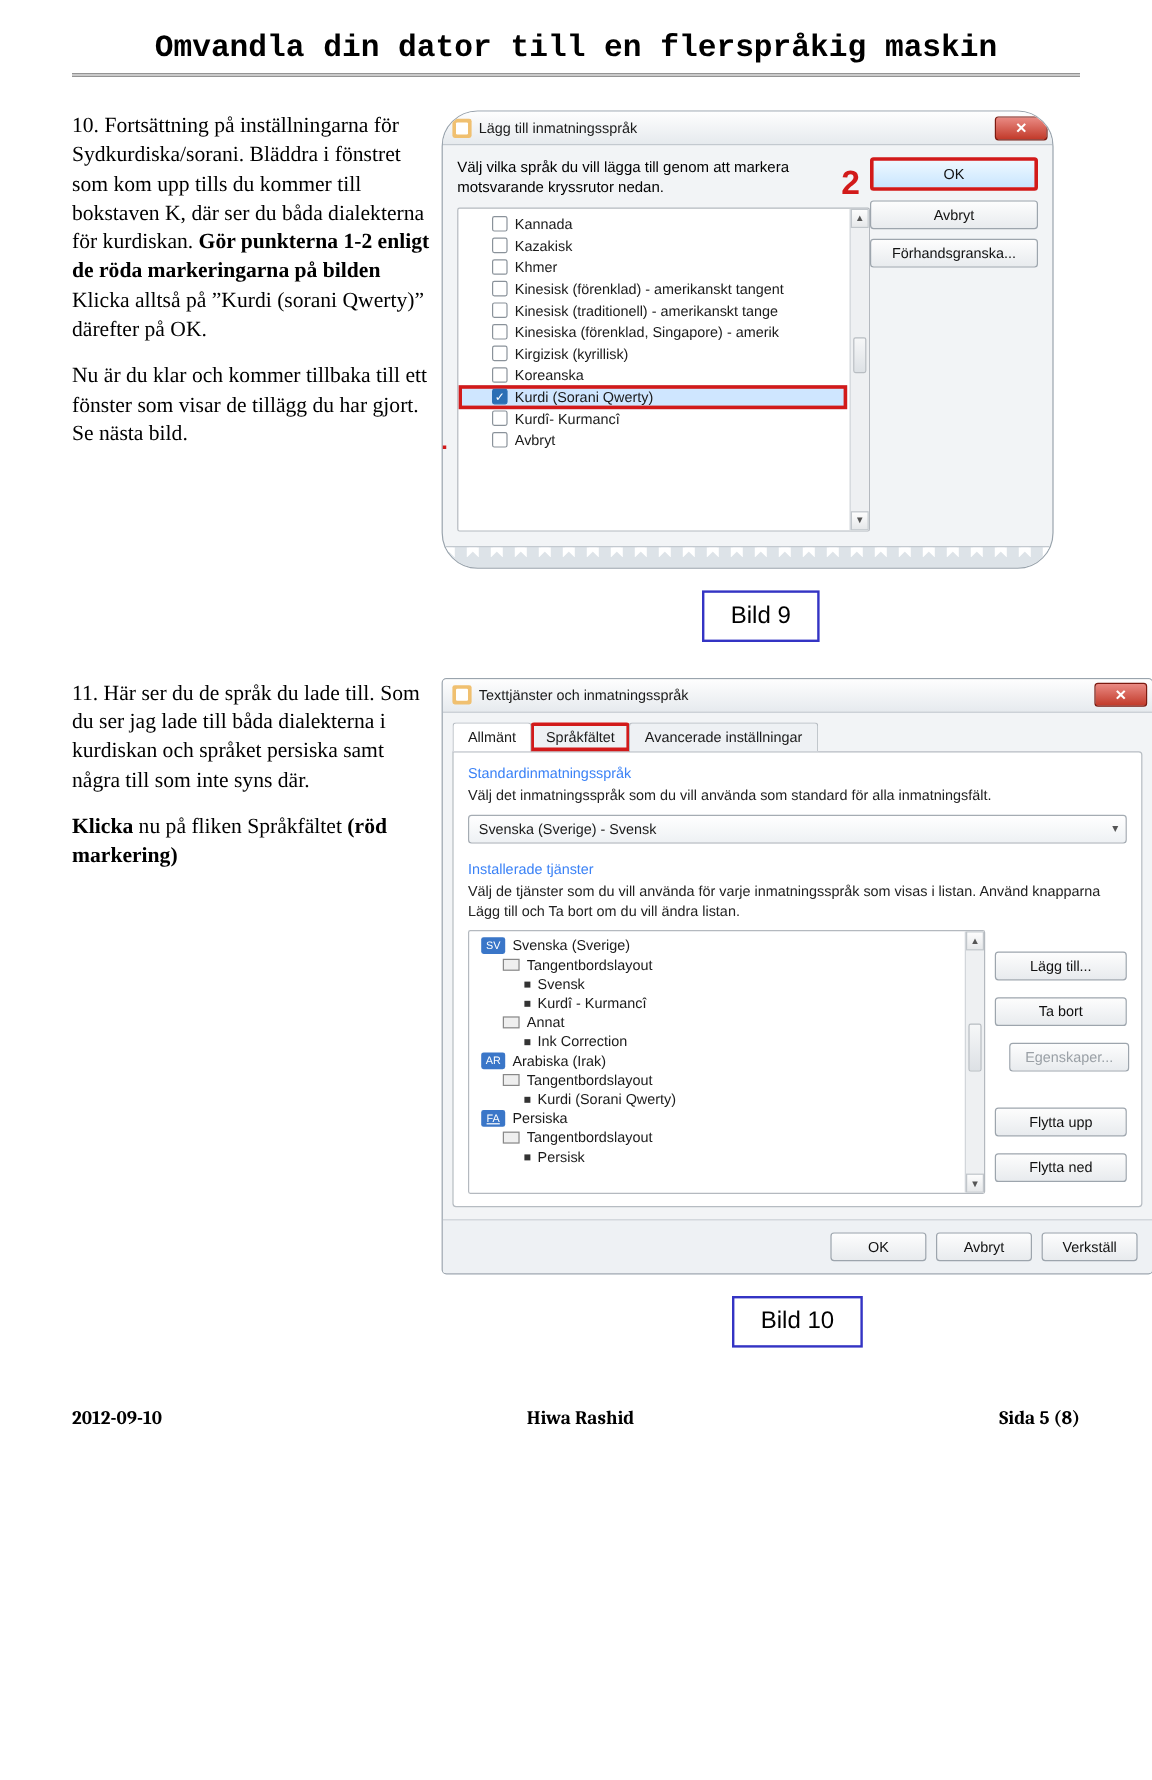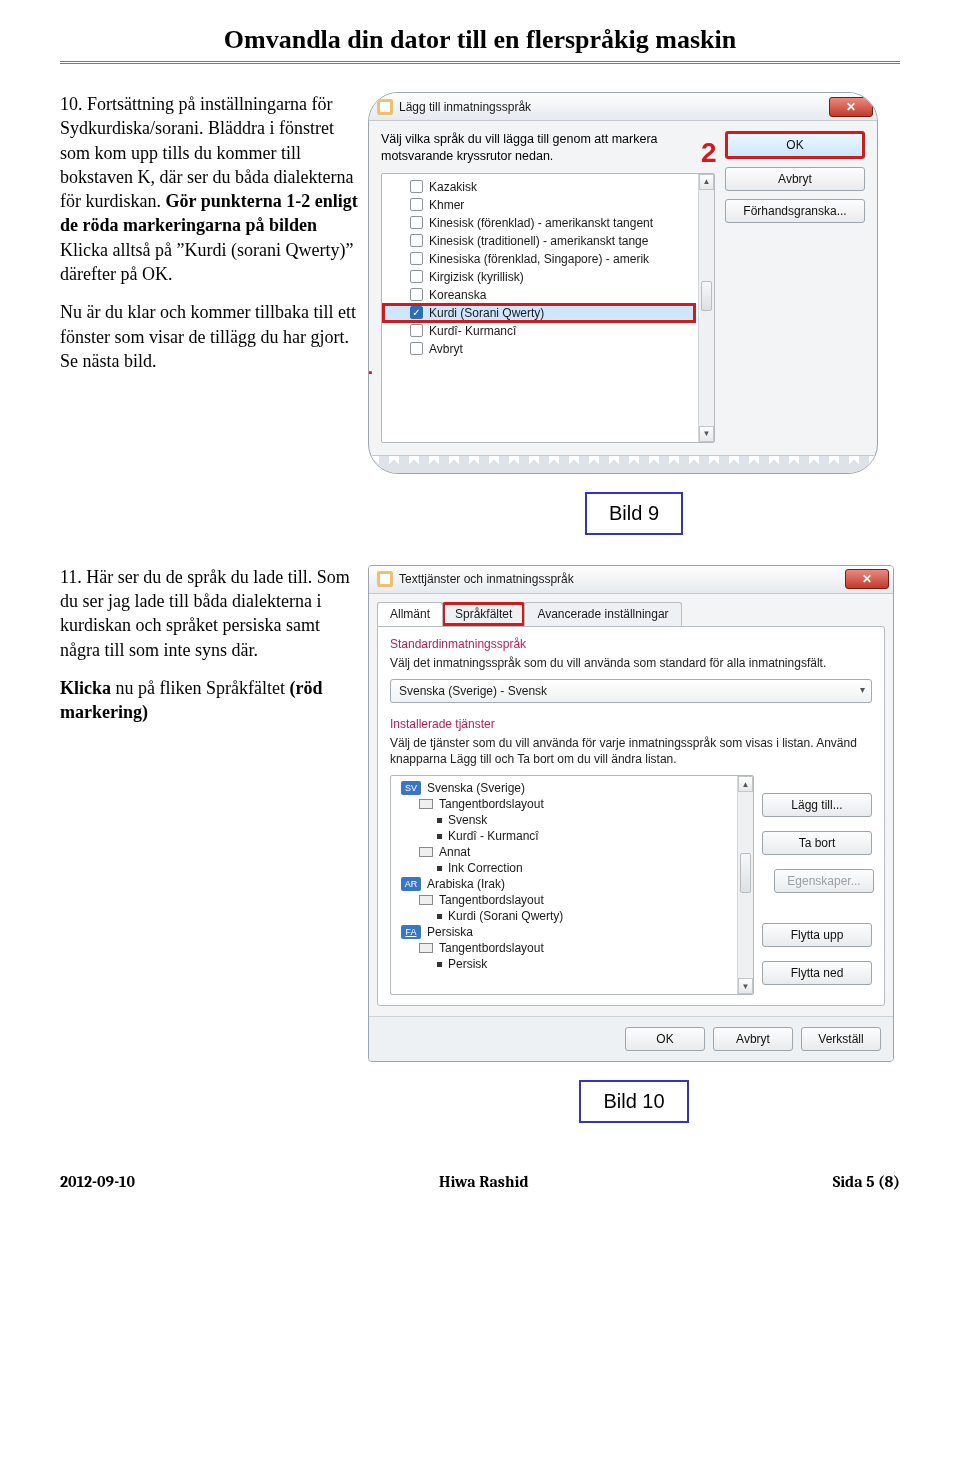--- a/index.html
+++ b/index.html
@@ -7,21 +7,21 @@
     margin: 0;
     padding: 0;
     font-family: "Times New Roman", serif;
     background: #fff;
     width: 960px;
   }
   .page {
     padding: 25px 60px 20px 60px;
   }
   .header-title {
-    font-family: Liberation Serif, serif;
+    font-family: Liberation Mono, monospace;
     font-size: 26px;
     font-weight: bold;
     text-align: center;
     padding-bottom: 6px;
     border-bottom: 3px double #7a7a7a;
     margin-bottom: 28px;
   }
   .row {
     display: flex;
     align-items: flex-start;
@@ -67,21 +67,21 @@
   .win-icon::before{content:""; position:absolute; inset:3px; background:#fff; border-radius:1px;}
   .close-btn {
     width: 44px; height: 20px;
     border-radius: 3px;
     background: linear-gradient(#e98a83,#c23a2a);
     border:1px solid #7c1a10;
     color:#fff;
     display:flex; align-items:center; justify-content:center;
     font-weight:bold;
   }
-  .dlg-body { padding: 10px 12px 12px 12px; display:flex; gap:10px; }
+  .dlg-body { padding: 10px 12px 12px 12px; display:flex; }
   .dlg-instr { font-size:12.5px; color:#000; line-height:1.35; }
 
   
   .treebox {
     background:#fff;
     border:1px solid #b4b9bf;
     border-radius:2px;
     height: 270px;
     overflow:hidden;
     position:relative;
@@ -179,21 +179,21 @@
   }
   .tab.active { background:#fff; position:relative; z-index:2; }
   .tab.highlight { border:3px solid #d21a1a; padding:2px 10px; }
   .tabpane {
     margin:0 8px 10px 8px;
     background:#fff;
     border:1px solid #b6bcc2;
     border-radius:0 3px 3px 3px;
     padding:10px 12px;
   }
-  .group-title { color:#be185d; font-size:12px; margin-bottom:4px; }
+  .group-title { color:#3b82f6; font-size:12px; margin-bottom:4px; }
   .group-desc { font-size:12px; color:#222; margin-bottom:8px; line-height:1.35; }
   .combo {
     border:1px solid #a5acb3; border-radius:3px;
     background:linear-gradient(#fff,#eef1f4);
     padding:4px 24px 4px 8px;
     position:relative;
     font-size:12px;
   }
   .combo::after {
     content:"▾"; position:absolute; right:6px; top:4px; font-size:10px; color:#555;
@@ -271,20 +271,24 @@
             <span>✕</span>
           </div>
         </div>
         <div class="dlg-body">
           <div style="flex:1; position:relative;">
             <div class="dlg-instr">Välj vilka språk du vill lägga till genom att markera motsvarande kryssrutor nedan.</div>
             <div class="treebox" style="margin-top:8px;">
               <div id="tree1">
                   <div class="tree-item">
                     <span class="cb"></span>
+                    <span>Kannada</span>
+                  </div>
+                  <div class="tree-item">
+                    <span class="cb"></span>
                     <span>Kazakisk</span>
                   </div>
                   <div class="tree-item">
                     <span class="cb"></span>
                     <span>Khmer</span>
                   </div>
                   <div class="tree-item">
                     <span class="cb"></span>
                     <span>Kinesisk (förenklad) - amerikanskt tangent</span>
                   </div>
@@ -345,21 +349,21 @@
         <span>Här ser du de språk du lade till. Som du ser jag lade till båda dialekterna i kurdiskan och språket persiska samt några till som inte syns där.</span>
       </p>
       <p style="margin:0;">
         <span class="bold">Klicka </span>
         <span>nu på fliken Språkfältet </span>
         <span class="bold">(röd markering)</span>
       </p>
     </div>
 
     <div class="right-col">
-      <div class="dlg" style="width:526px;">
+      <div class="dlg" style="width:593px;">
         <div class="dlg-titlebar">
           <div class="title-text">
             <span class="win-icon"></span>
             <span>Texttjänster och inmatningsspråk</span>
           </div>
           <div class="close-btn">
             <span>✕</span>
           </div>
         </div>
         <div class="tabs">

